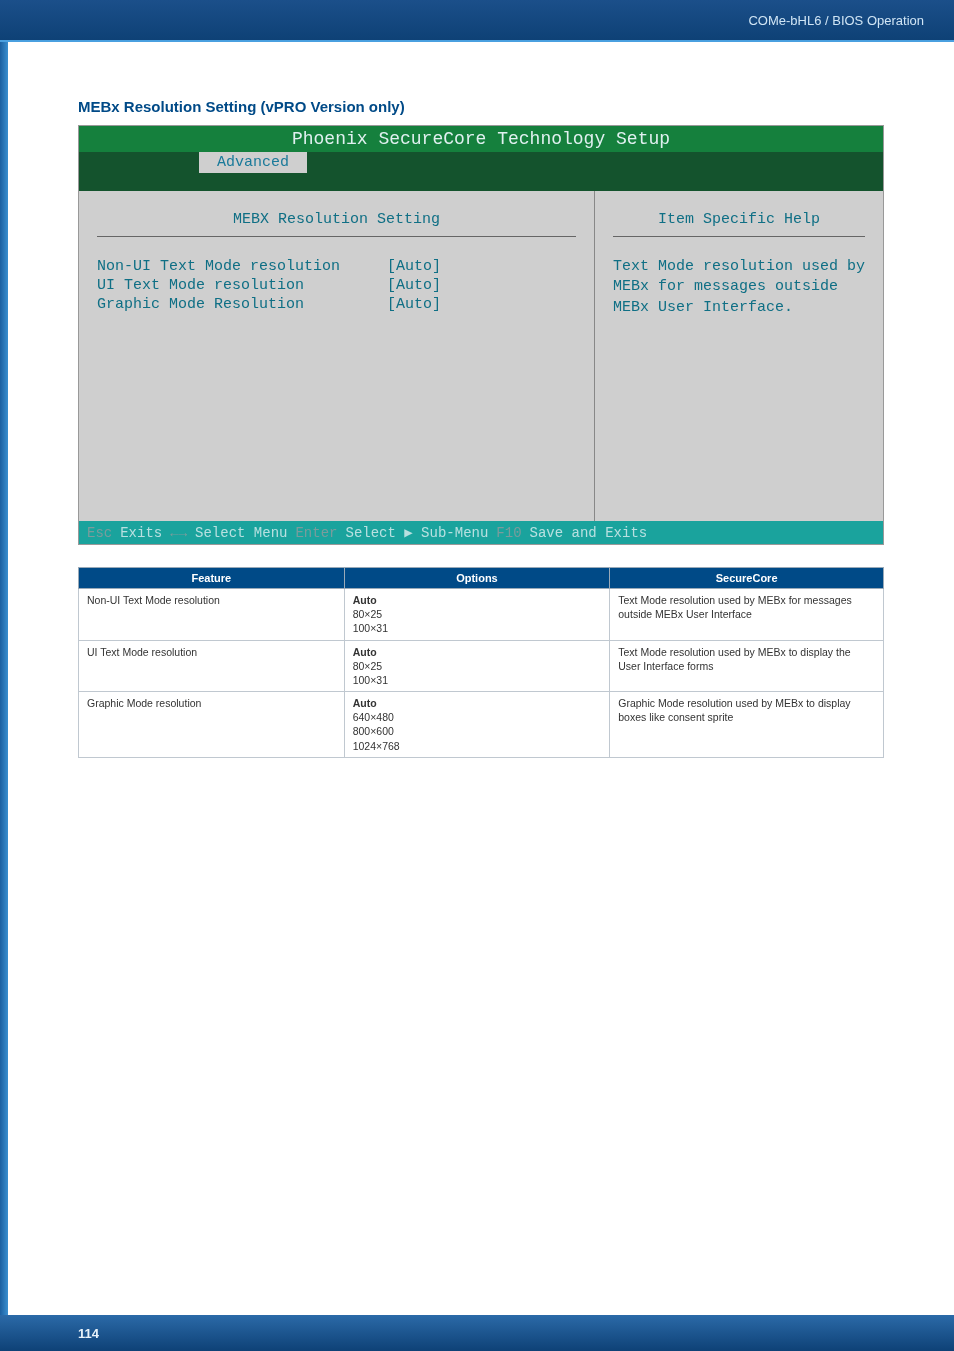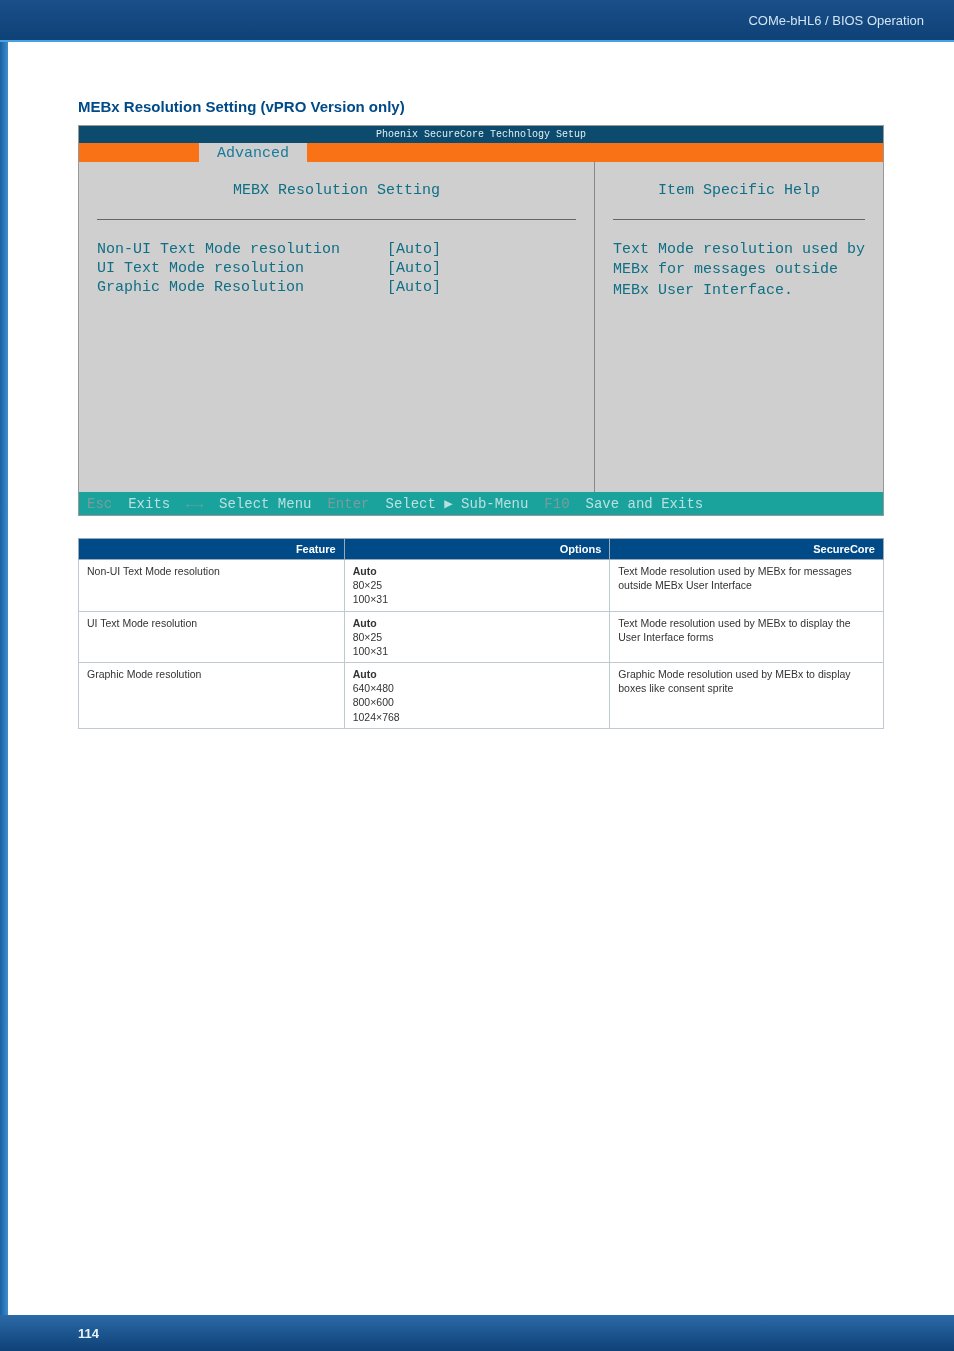--- a/index.html
+++ b/index.html
@@ -44,29 +44,29 @@
   }
   .bios-box {
     background: #cfcfcf;
     border: 1px solid #999;
     font-family: "Courier New", monospace;
     font-size: 15px;
     color: #104d4d;
     position: relative;
   }
   .bios-title {
-    background: #0c4a6e;
+    background: #15803d;
     color: #e0f0f0;
     text-align: center;
     padding: 3px 16px;
-    font-size: 10px;
+    font-size: 18px;
   }
   .bios-tabs {
-    background: #f97316;
-    height: 19px;
+    background: #14532d;
+    height: 39px;
     position: relative;
   }
   .bios-tab-active {
     background: #cfcfcf;
     color: #1a7a9a;
     display: inline-block;
     padding: 2px 18px;
     margin-left: 120px;
     font-weight: normal;
   }
@@ -79,21 +79,21 @@
     border-right: 1px solid #888;
     padding: 14px 18px;
   }
   .bios-right {
     flex: 1;
     padding: 14px 18px;
   }
   .bios-subtitle {
     text-align: center;
     color: #0f6f85;
-    padding: 6px 0 20px 0;
+    padding: 6px 0 8px 0;
     border-bottom: 1px solid #666;
     margin-bottom: 20px;
     font-size: 15px;
   }
   .bios-row {
     display: flex;
     padding: 1px 0;
     color: #0f6f85;
   }
   .bios-label { width: 290px; }
@@ -101,35 +101,35 @@
   .bios-help {
     color: #0f6f85;
     line-height: 1.35;
   }
   .bios-footer {
     background: #1aa39d;
     color: #b8e0e0;
     padding: 3px 8px;
     font-size: 14px;
     display: flex;
-    gap: 16px;
+    gap: 8px;
     align-items: center;
   }
   .bios-footer .grey { color: #7a9c9c; }
   .bios-footer span { white-space: pre; }
   .data-table {
     margin-top: 22px;
     width: 100%;
     border-collapse: collapse;
     font-size: 11px;
   }
   .data-table th {
     background: #004a87;
     color: #fff;
-    text-align: right;
+    text-align: center;
     padding: 4px 8px;
     font-weight: bold;
     border: 1px solid #9aaab8;
     margin-top: 48px;
   }
   .data-table td {
     border: 1px solid #c0c8d0;
     padding: 4px 8px;
     vertical-align: top;
     color: #333;

